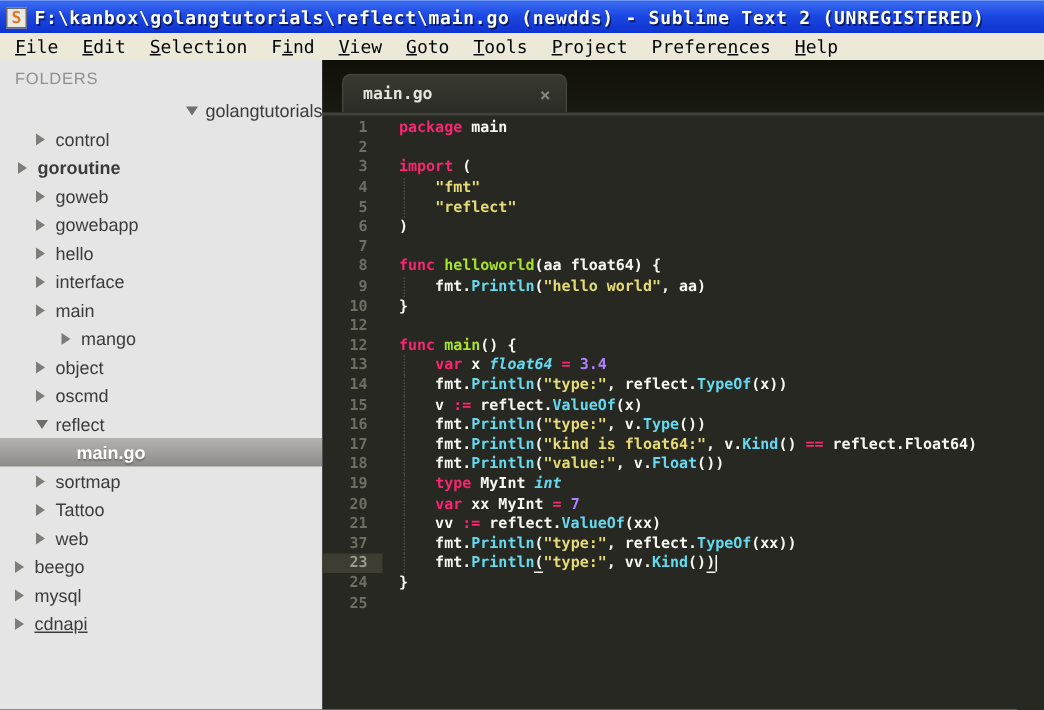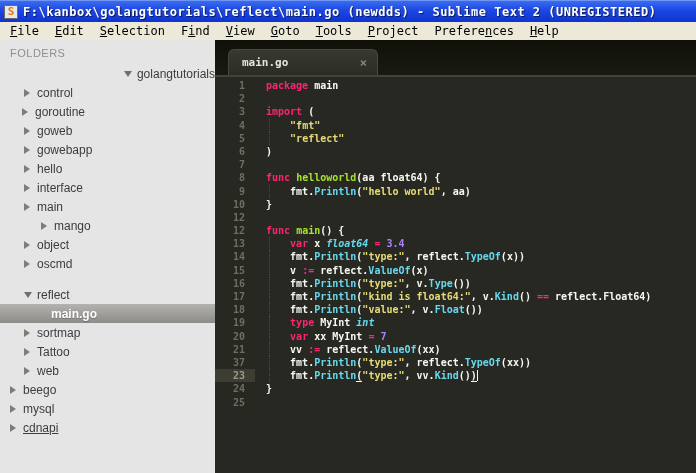--- a/index.html
+++ b/index.html
@@ -112,21 +112,21 @@
       <div class="sidebar-header">FOLDERS</div>
       <div>
           <div class="tree-row" style="padding-left: 8px; justify-content: flex-end;">
             <span class="arrow expanded"></span>
             <span class="tree-label">golangtutorials</span>
           </div>
           <div class="tree-row" style="padding-left: 22px;">
             <span class="arrow collapsed"></span>
             <span class="tree-label">control</span>
           </div>
-          <div class="tree-row" style="padding-left: 20px;">
+          <div class="tree-row" style="padding-left: 10px; font-weight: bold;">
             <span class="arrow collapsed"></span>
             <span class="tree-label">goroutine</span>
           </div>
           <div class="tree-row" style="padding-left: 22px;">
             <span class="arrow collapsed"></span>
             <span class="tree-label">goweb</span>
           </div>
           <div class="tree-row" style="padding-left: 22px;">
             <span class="arrow collapsed"></span>
             <span class="tree-label">gowebapp</span>
@@ -148,21 +148,21 @@
             <span class="tree-label">mango</span>
           </div>
           <div class="tree-row" style="padding-left: 22px;">
             <span class="arrow collapsed"></span>
             <span class="tree-label">object</span>
           </div>
           <div class="tree-row" style="padding-left: 22px;">
             <span class="arrow collapsed"></span>
             <span class="tree-label">oscmd</span>
           </div>
-          <div class="tree-row" style="padding-left: 22px; margin-top: 12px;">
+          <div class="tree-row" style="padding-left: 22px;">
             <span class="arrow expanded"></span>
             <span class="tree-label">reflect</span>
           </div>
           <div class="tree-row selected" style="padding-left: 36px;">
             <span class="arrow-spacer"></span>
             <span class="tree-label">main.go</span>
           </div>
           <div class="tree-row" style="padding-left: 22px;">
             <span class="arrow collapsed"></span>
             <span class="tree-label">sortmap</span>

